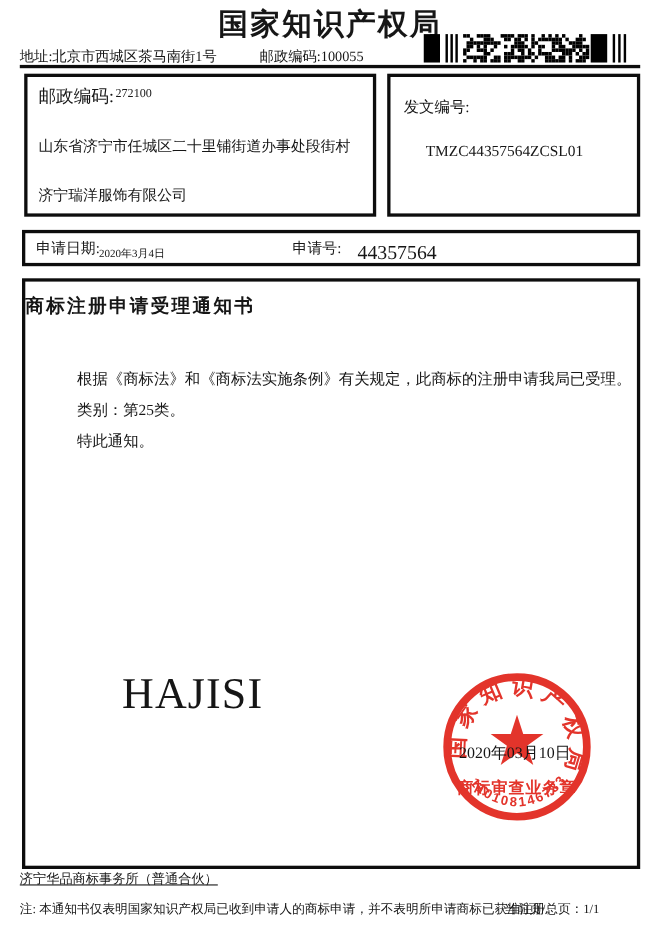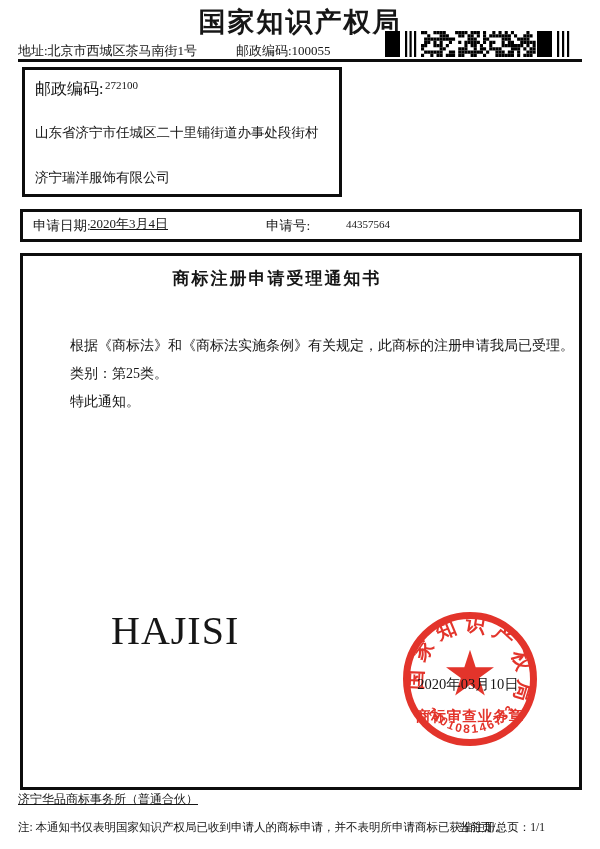--- a/index.html
+++ b/index.html
@@ -25,25 +25,25 @@
 
   .rb-label   { left:10px; top:9px;   font-size:16px; }
   .rb-value   { left:80px; top:9px;   font-size:11px; }
   .rb-addr    { left:10px; top:55px;  font-size:13.5px; }
   .rb-company { left:10px; top:100px; font-size:13.5px; }
 
   .dn-label { left:12px; top:20px; font-size:14px; }
   .dn-value { left:32px; top:60px; font-size:14px; }
 
   .ab-date-label { left:10px;  top:6px; font-size:13.5px; }
-  .ab-date       { left:67px;  top:4px; font-size:13px;text-decoration:underline; }
+  .ab-date       { left:67px;  top:14px; font-size:10px; }
   .ab-no-label   { left:243px; top:6px; font-size:13.5px; }
-  .ab-no         { left:302px; top:6px; font-size:11px;margin-left:21px; }
-
-  .n-title { top:12px; left:0; width:508px; text-align:center;
+  .ab-no         { left:302px; top:6px; font-size:18px; }
+
+  .n-title { top:12px; left:0; width:508px; text-align:left;
     font-size:17px; font-weight:bold; letter-spacing:2px; }
   .n-sal   { left:16px; top:52px;  font-size:14px; }
   .n-body  { left:47px; top:81px;  font-size:14px; }
   .n-cat   { left:47px; top:109px; font-size:14px; }
   .n-close { left:47px; top:137px; font-size:14px; }
   .n-tm    { left:88px; top:350px; font-size:40px; letter-spacing:1px; }
 
   .seal { position:absolute; left:362px; top:338px; }
   .seal-red { opacity:.93; }
   .seal-ring { fill:none; stroke:var(--seal-color,#e1251b); stroke-width:7px; }
@@ -252,20 +252,24 @@
     </svg>
   <div class="abs hdr-rule"></div>
 
   <div class="box recipient-box">
     <span class="abs rb-label">邮政编码:</span>
     <span class="abs rb-value">272100</span>
     <div class="abs rb-addr">山东省济宁市任城区二十里铺街道办事处段街村</div>
     <div class="abs rb-company">济宁瑞洋服饰有限公司</div>
   </div>
 
+  <div class="box docno-box">
+    <div class="abs dn-label">发文编号:</div>
+    <div class="abs dn-value">TMZC44357564ZCSL01</div>
+  </div>
 
   <div class="box app-box">
     <span class="abs ab-date-label">申请日期:</span>
     <span class="abs ab-date">2020年3月4日</span>
     <span class="abs ab-no-label">申请号:</span>
     <span class="abs ab-no">44357564</span>
   </div>
 
   <div class="box main-box">
     <div class="abs n-title">商标注册申请受理通知书</div>

